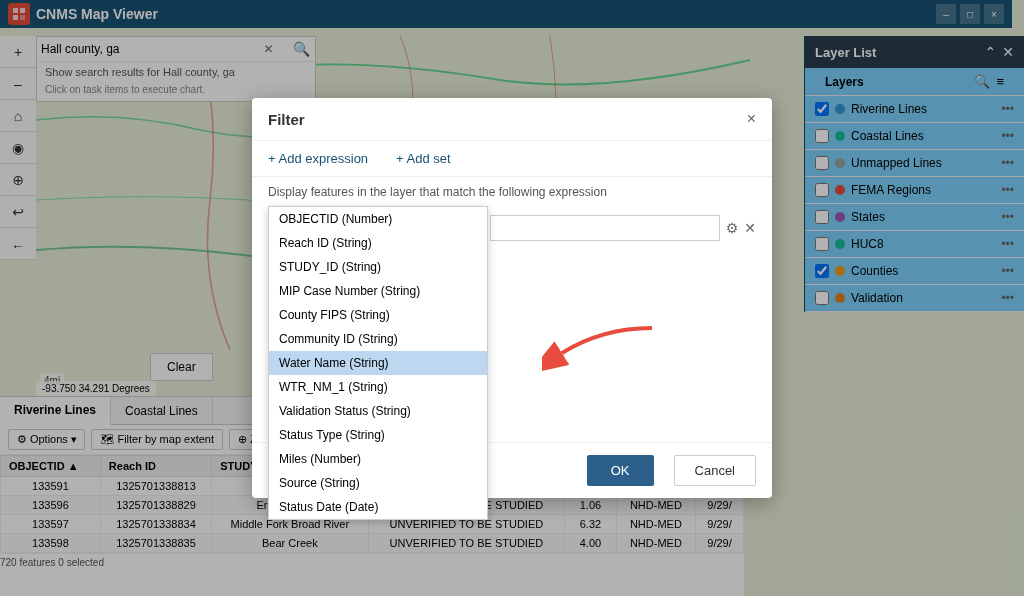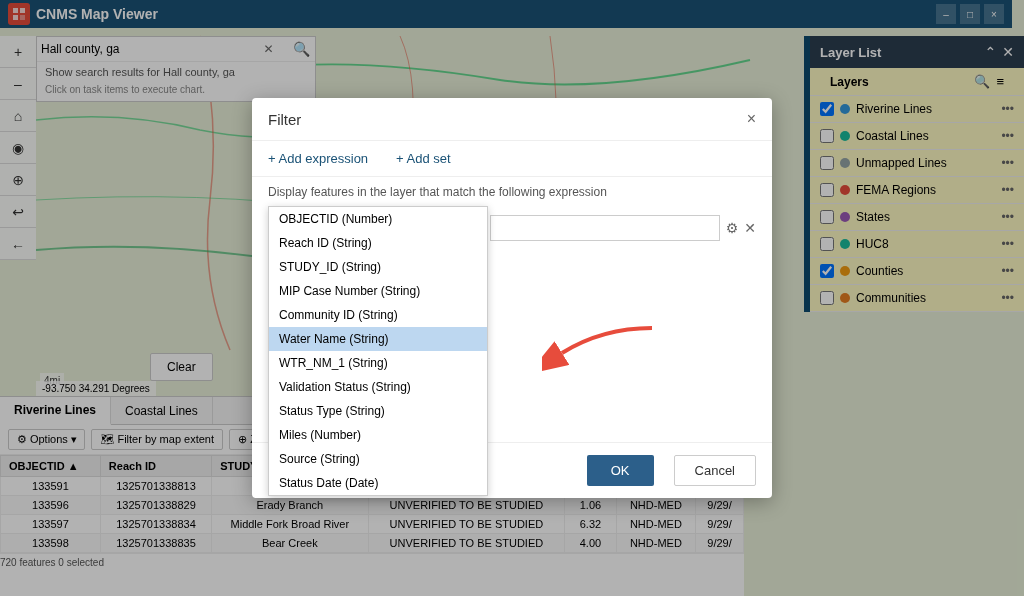--- a/index.html
+++ b/index.html
@@ -222,23 +222,23 @@
     }
 
     .data-table tr:nth-child(even) { background: #fafafa; }
 
     
     .layer-list {
       position: absolute;
       top: 36px;
       right: 0;
       width: 220px;
-      background: #fef9c3;
+      background: #7dd3fc;
       z-index: 10;
-      border-left: 6px solid #0c4a6e;
+      border-left: 1px solid #0c4a6e;
     }
 
     .layer-list-header {
       background: #2c3e50;
       color: white;
       padding: 8px 10px;
       display: flex;
       align-items: center;
       justify-content: space-between;
       font-size: 13px;
@@ -355,21 +355,21 @@
     .modal-header {
       padding: 12px 16px;
       border-bottom: 1px solid #eee;
       display: flex;
       align-items: center;
       justify-content: space-between;
     }
 
     .modal-title {
       font-size: 15px;
-      font-weight: normal;
+      font-weight: bold;
       color: #333;
     }
 
     .modal-close-btn {
       background: none;
       border: none;
       cursor: pointer;
       font-size: 16px;
       color: #666;
     }
@@ -655,21 +655,21 @@
   </div>
   <div class="layer-item">
     <input type="checkbox" class="layer-checkbox" checked="" style="">
     <span class="layer-color-dot" style="background:#f39c12;"></span>
     <span class="layer-name">Counties</span>
     <button class="layer-options-btn">•••</button>
   </div>
   <div class="layer-item">
     <input type="checkbox" class="layer-checkbox" style="">
     <span class="layer-color-dot" style="background:#e67e22;"></span>
-    <span class="layer-name">Communities</span>
+    <span class="layer-name">Validation</span>
     <button class="layer-options-btn">•••</button>
   </div>
 </div>
 
 <div class="bottom-panel">
   <div class="bottom-tabs">
     <button class="bottom-tab active">Riverine Lines</button>
     <button class="bottom-tab">Coastal Lines</button>
   </div>
   <div class="bottom-toolbar">
@@ -766,20 +766,21 @@
 
       <button class="expr-gear-btn">⚙</button>
       <button class="expr-close-btn">✕</button>
     </div>
 
     <div class="dropdown-list">
       <div class="dropdown-item">OBJECTID (Number)</div>
       <div class="dropdown-item">Reach ID (String)</div>
       <div class="dropdown-item">STUDY_ID (String)</div>
       <div class="dropdown-item">MIP Case Number (String)</div>
+      <div class="dropdown-item">County FIPS (String)</div>
       <div class="dropdown-item">Community ID (String)</div>
       <div class="dropdown-item selected">Water Name (String)</div>
       <div class="dropdown-item">WTR_NM_1 (String)</div>
       <div class="dropdown-item">Validation Status (String)</div>
       <div class="dropdown-item">Status Type (String)</div>
       <div class="dropdown-item">Miles (Number)</div>
       <div class="dropdown-item">Source (String)</div>
       <div class="dropdown-item">Status Date (Date)</div>
 
     </div>

